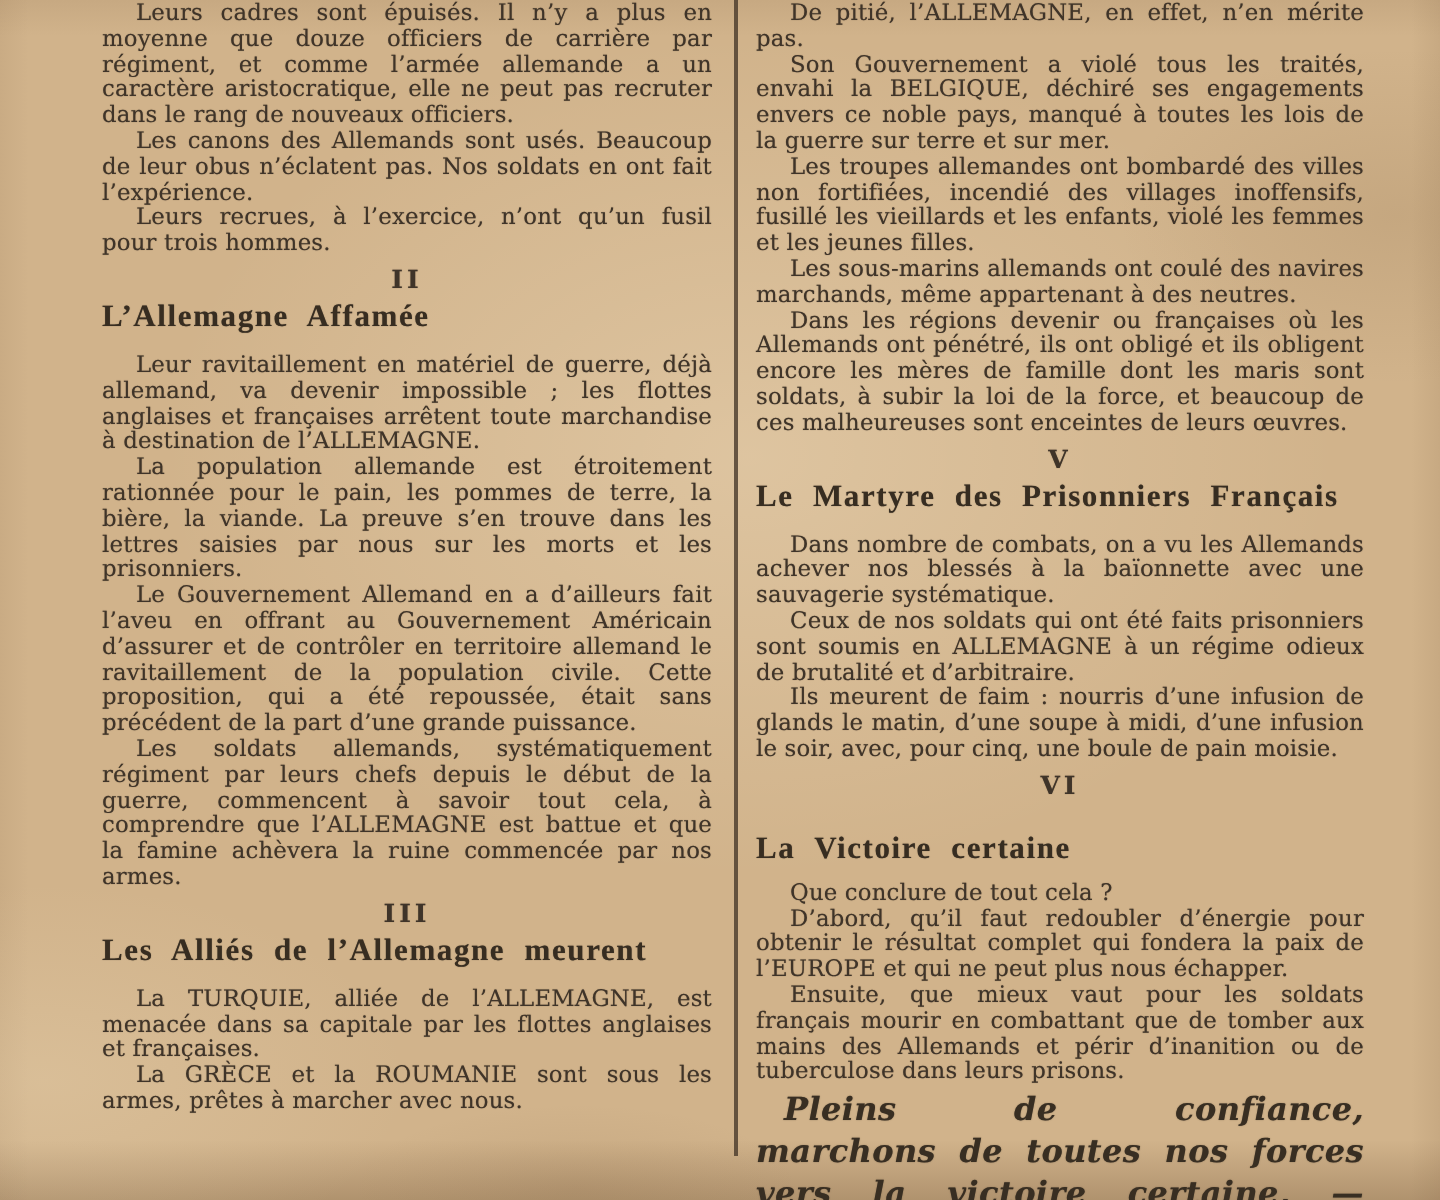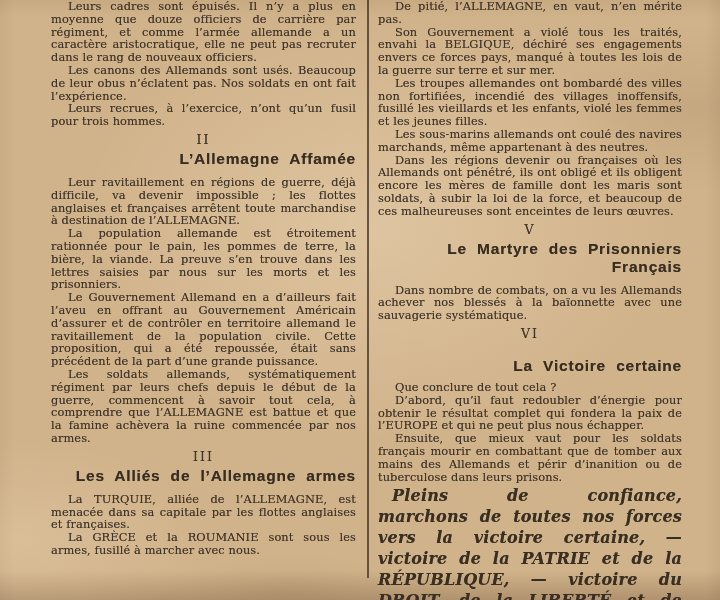--- a/index.html
+++ b/index.html
@@ -40,30 +40,30 @@
     line-height: 12.8px;
     text-align: justify;
     text-indent: 17px;
     letter-spacing: 0.1px;
     text-shadow: 0 0 0.5px rgba(62,48,32,0.55);
     hyphens: none;
   }
   .numeral {
     margin: 5px 0 0 0;
     text-align: center;
-    font-weight: normal;
+    font-weight: bold;
     font-size: 12.5px;
     line-height: 14px;
     letter-spacing: 2px;
     text-shadow: 0 0 0.5px rgba(62,48,32,0.55);
   }
   .sec-title {
     margin: 3px 0 8px 0;
-    text-align: right;
-    font-family: Liberation Sans, sans-serif;
+    text-align: left;
+    font-family: Liberation Serif, serif;
     font-weight: bold;
     font-size: 15.5px;
     line-height: 18px;
     letter-spacing: 0.8px;
     word-spacing: 5px;
     color: #372d21;
     text-shadow: 0 0 0.5px rgba(55,45,33,0.6);
   }
   .sec-title.mb6 { margin-bottom: 6px; margin-top: 16px; }
   .emphasis {
@@ -88,42 +88,44 @@
 
   <div class="divider"></div>
 
   <div class="col col-left">
     <p class="para">Leurs cadres sont épuisés. Il n’y a plus en moyenne que douze officiers de carrière par régiment, et comme l’armée allemande a un caractère aristocratique, elle ne peut pas recruter dans le rang de nouveaux officiers.</p>
     <p class="para">Les canons des Allemands sont usés. Beaucoup de leur obus n’éclatent pas. Nos soldats en ont fait l’expérience.</p>
     <p class="para">Leurs recrues, à l’exercice, n’ont qu’un fusil pour trois hommes.</p>
 
     <div class="numeral">II</div>
     <h2 class="sec-title">L’Allemagne Affamée</h2>
-    <p class="para">Leur ravitaillement en régions de guerre, déjà difficile, va devenir impossible ; les flottes anglaises et françaises arrêtent toute marchandise à destination de l’ALLEMAGNE.</p>
+    <p class="para">Leur ravitaillement en matériel de guerre, déjà allemand, va devenir impossible ; les flottes anglaises et françaises arrêtent toute marchandise à destination de l’ALLEMAGNE.</p>
     <p class="para">La population allemande est étroitement rationnée pour le pain, les pommes de terre, la bière, la viande. La preuve s’en trouve dans les lettres saisies par nous sur les morts et les prisonniers.</p>
     <p class="para">Le Gouvernement Allemand en a d’ailleurs fait l’aveu en offrant au Gouvernement Américain d’assurer et de contrôler en territoire allemand le ravitaillement de la population civile. Cette proposition, qui a été repoussée, était sans précédent de la part d’une grande puissance.</p>
     <p class="para">Les soldats allemands, systématiquement régiment par leurs chefs depuis le début de la guerre, commencent à savoir tout cela, à comprendre que l’ALLEMAGNE est battue et que la famine achèvera la ruine commencée par nos armes.</p>
 
     <div class="numeral">III</div>
-    <h2 class="sec-title">Les Alliés de l’Allemagne armes</h2>
+    <h2 class="sec-title">Les Alliés de l’Allemagne meurent</h2>
     <p class="para">La TURQUIE, alliée de l’ALLEMAGNE, est menacée dans sa capitale par les flottes anglaises et françaises.</p>
-    <p class="para">La GRÈCE et la ROUMANIE sont sous les armes, fusillé à marcher avec nous.</p>
+    <p class="para">La GRÈCE et la ROUMANIE sont sous les armes, prêtes à marcher avec nous.</p>
 
   </div>
 
   <div class="col col-right">
-    <p class="para">De pitié, l’ALLEMAGNE, en vaut, n’en mérite pas.</p>
-    <p class="para">Son Gouvernement a violé tous les traités, envahi la BELGIQUE, déchiré ses engagements envers ce forces pays, manqué à toutes les lois de la guerre sur terre et sur mer.</p>
+    <p class="para">De pitié, l’ALLEMAGNE, en effet, n’en mérite pas.</p>
+    <p class="para">Son Gouvernement a violé tous les traités, envahi la BELGIQUE, déchiré ses engagements envers ce noble pays, manqué à toutes les lois de la guerre sur terre et sur mer.</p>
     <p class="para">Les troupes allemandes ont bombardé des villes non fortifiées, incendié des villages inoffensifs, fusillé les vieillards et les enfants, violé les femmes et les jeunes filles.</p>
     <p class="para">Les sous-marins allemands ont coulé des navires marchands, même appartenant à des neutres.</p>
     <p class="para">Dans les régions devenir ou françaises où les Allemands ont pénétré, ils ont obligé et ils obligent encore les mères de famille dont les maris sont soldats, à subir la loi de la force, et beaucoup de ces malheureuses sont enceintes de leurs œuvres.</p>
 
     <div class="numeral">V</div>
     <h2 class="sec-title">Le Martyre des Prisonniers Français</h2>
     <p class="para">Dans nombre de combats, on a vu les Allemands achever nos blessés à la baïonnette avec une sauvagerie systématique.</p>
+    <p class="para">Ceux de nos soldats qui ont été faits prisonniers sont soumis en ALLEMAGNE à un régime odieux de brutalité et d’arbitraire.</p>
+    <p class="para">Ils meurent de faim : nourris d’une infusion de glands le matin, d’une soupe à midi, d’une infusion le soir, avec, pour cinq, une boule de pain moisie.</p>
 
     <div class="numeral">VI</div>
     <h2 class="sec-title mb6">La Victoire certaine</h2>
     <p class="para">Que conclure de tout cela ?</p>
     <p class="para">D’abord, qu’il faut redoubler d’énergie pour obtenir le résultat complet qui fondera la paix de l’EUROPE et qui ne peut plus nous échapper.</p>
     <p class="para">Ensuite, que mieux vaut pour les soldats français mourir en combattant que de tomber aux mains des Allemands et périr d’inanition ou de tuberculose dans leurs prisons.</p>
     <p class="emphasis">Pleins de confiance, marchons de toutes nos forces vers la victoire certaine, — victoire de la PATRIE et de la RÉPUBLIQUE, — victoire du DROIT, de la LIBERTÉ et de la CIVILISATION.</p>
   </div>
 
 </div>

